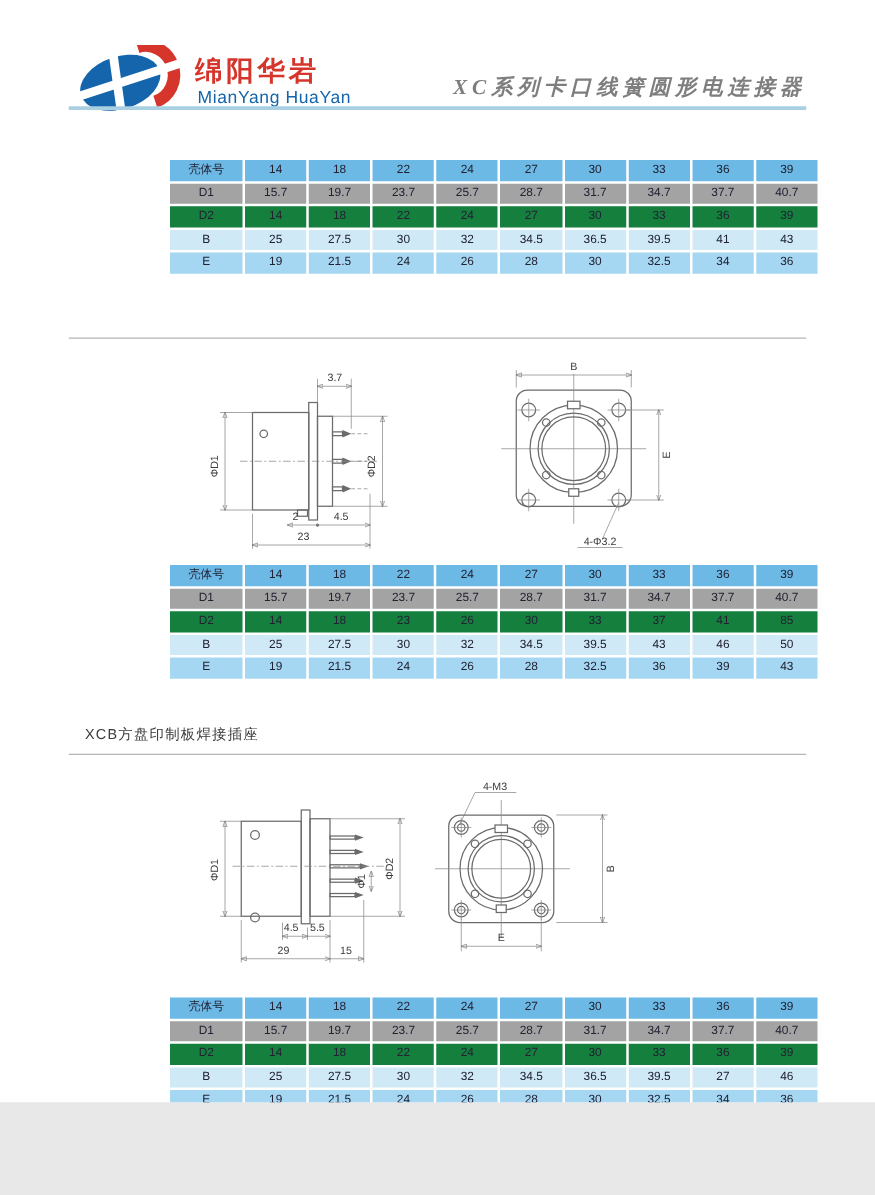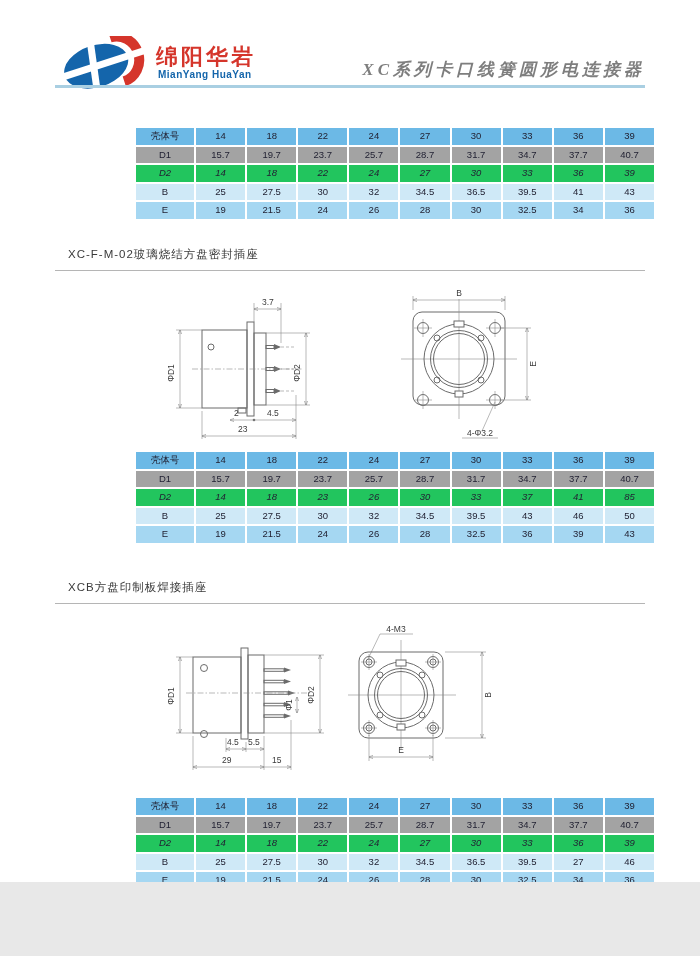--- a/index.html
+++ b/index.html
@@ -3,38 +3,38 @@
 <meta charset="utf-8">
 <style>
   html,body{margin:0;padding:0;background:#e8e8e8;}
   .page{
     position:relative;width:700px;height:882px;margin:0 auto;background:#ffffff;
     font-family:"Liberation Sans",sans-serif;color:#222;overflow:hidden;
   }
   
   .logo-mark{position:absolute;left:60px;top:36px;width:92px;height:56px;}
   .logo-cn{position:absolute;left:156px;top:42px;font-size:22px;font-weight:bold;color:#d5352b;letter-spacing:3px;}
-  .logo-en{position:absolute;left:158px;top:69px;font-size:10px;font-weight:bold;color:#1465ab;letter-spacing:0.5px;text-align:right;}
+  .logo-en{position:absolute;left:158px;top:69px;font-size:14px;font-weight:normal;color:#1465ab;letter-spacing:0.5px;text-align:right;}
   .page-title{
     position:absolute;right:55px;top:58px;font-family:"Liberation Serif",serif;
     font-size:17px;font-weight:bold;color:#7e7e7e;letter-spacing:4px;font-style:italic;
   }
   .header-rule{position:absolute;left:55px;top:85px;width:590px;height:3px;background:#a9cfe2;}
   
   .section-title{position:absolute;left:68px;font-size:11.5px;color:#3a3a3a;letter-spacing:1px;}
   .section-rule{position:absolute;left:55px;width:590px;height:1px;background:#b5b5b5;}
   
   .spec-table{
     position:absolute;left:90px;width:518px;
     display:grid;grid-template-columns:58px repeat(9,1fr);gap:2px;padding-left:46px;
   }
   .spec-table .cell{height:16.5px;line-height:16.5px;text-align:center;font-size:9.5px;color:#223;}
   .spec-table .h{background:#6cb9e6;}
   .spec-table .r1{background:#a3a3a3;}
-  .spec-table .r2{background:#22c55e;font-style:italic;}
+  .spec-table .r2{background:#15803d;}
   .spec-table .r3{background:#cfe9f7;}
   .spec-table .r4{background:#a5d7f2;}
   
   .drw{position:absolute;}
   .drw line,.drw rect,.drw circle,.drw ellipse,.drw path{stroke:#6b6b6b;stroke-width:1;fill:none;}
   .drw .thin{stroke:#8a8a8a;stroke-width:0.6;}
   .drw .cl{stroke:#8a8a8a;stroke-width:0.6;stroke-dasharray:6 2 1.5 2;}
   .drw .dash{stroke:#8a8a8a;stroke-width:0.6;stroke-dasharray:3 2;}
   .drw text{stroke:none;fill:#3a3a3a;font-family:"Liberation Sans",sans-serif;font-size:8.5px;}
   .drw .solid{fill:#6b6b6b;stroke:none;}
@@ -110,21 +110,20 @@
       <div class="cell r4">21.5</div>
       <div class="cell r4">24</div>
       <div class="cell r4">26</div>
       <div class="cell r4">28</div>
       <div class="cell r4">30</div>
       <div class="cell r4">32.5</div>
       <div class="cell r4">34</div>
       <div class="cell r4">36</div>
     </div>
 
-  <div class="section-title" style="top:247px">XC-F-M-02玻璃烧结方盘密封插座</div>
   <div class="section-rule" style="top:270px"></div>
 
   <svg class="drw" style="left:150px;top:283px" width="210" height="165" viewBox="0 0 210 165">
     <defs>
       <marker id="a1" viewBox="0 0 10 10" refX="9" refY="5" markerWidth="8" markerHeight="8" orient="auto-start-reverse">
         <path d="M0,1.5 L10,5 L0,8.5 z" fill="#555" stroke="none"></path>
       </marker>
     </defs>
 
     <rect x="52" y="47" width="45" height="78"></rect>

